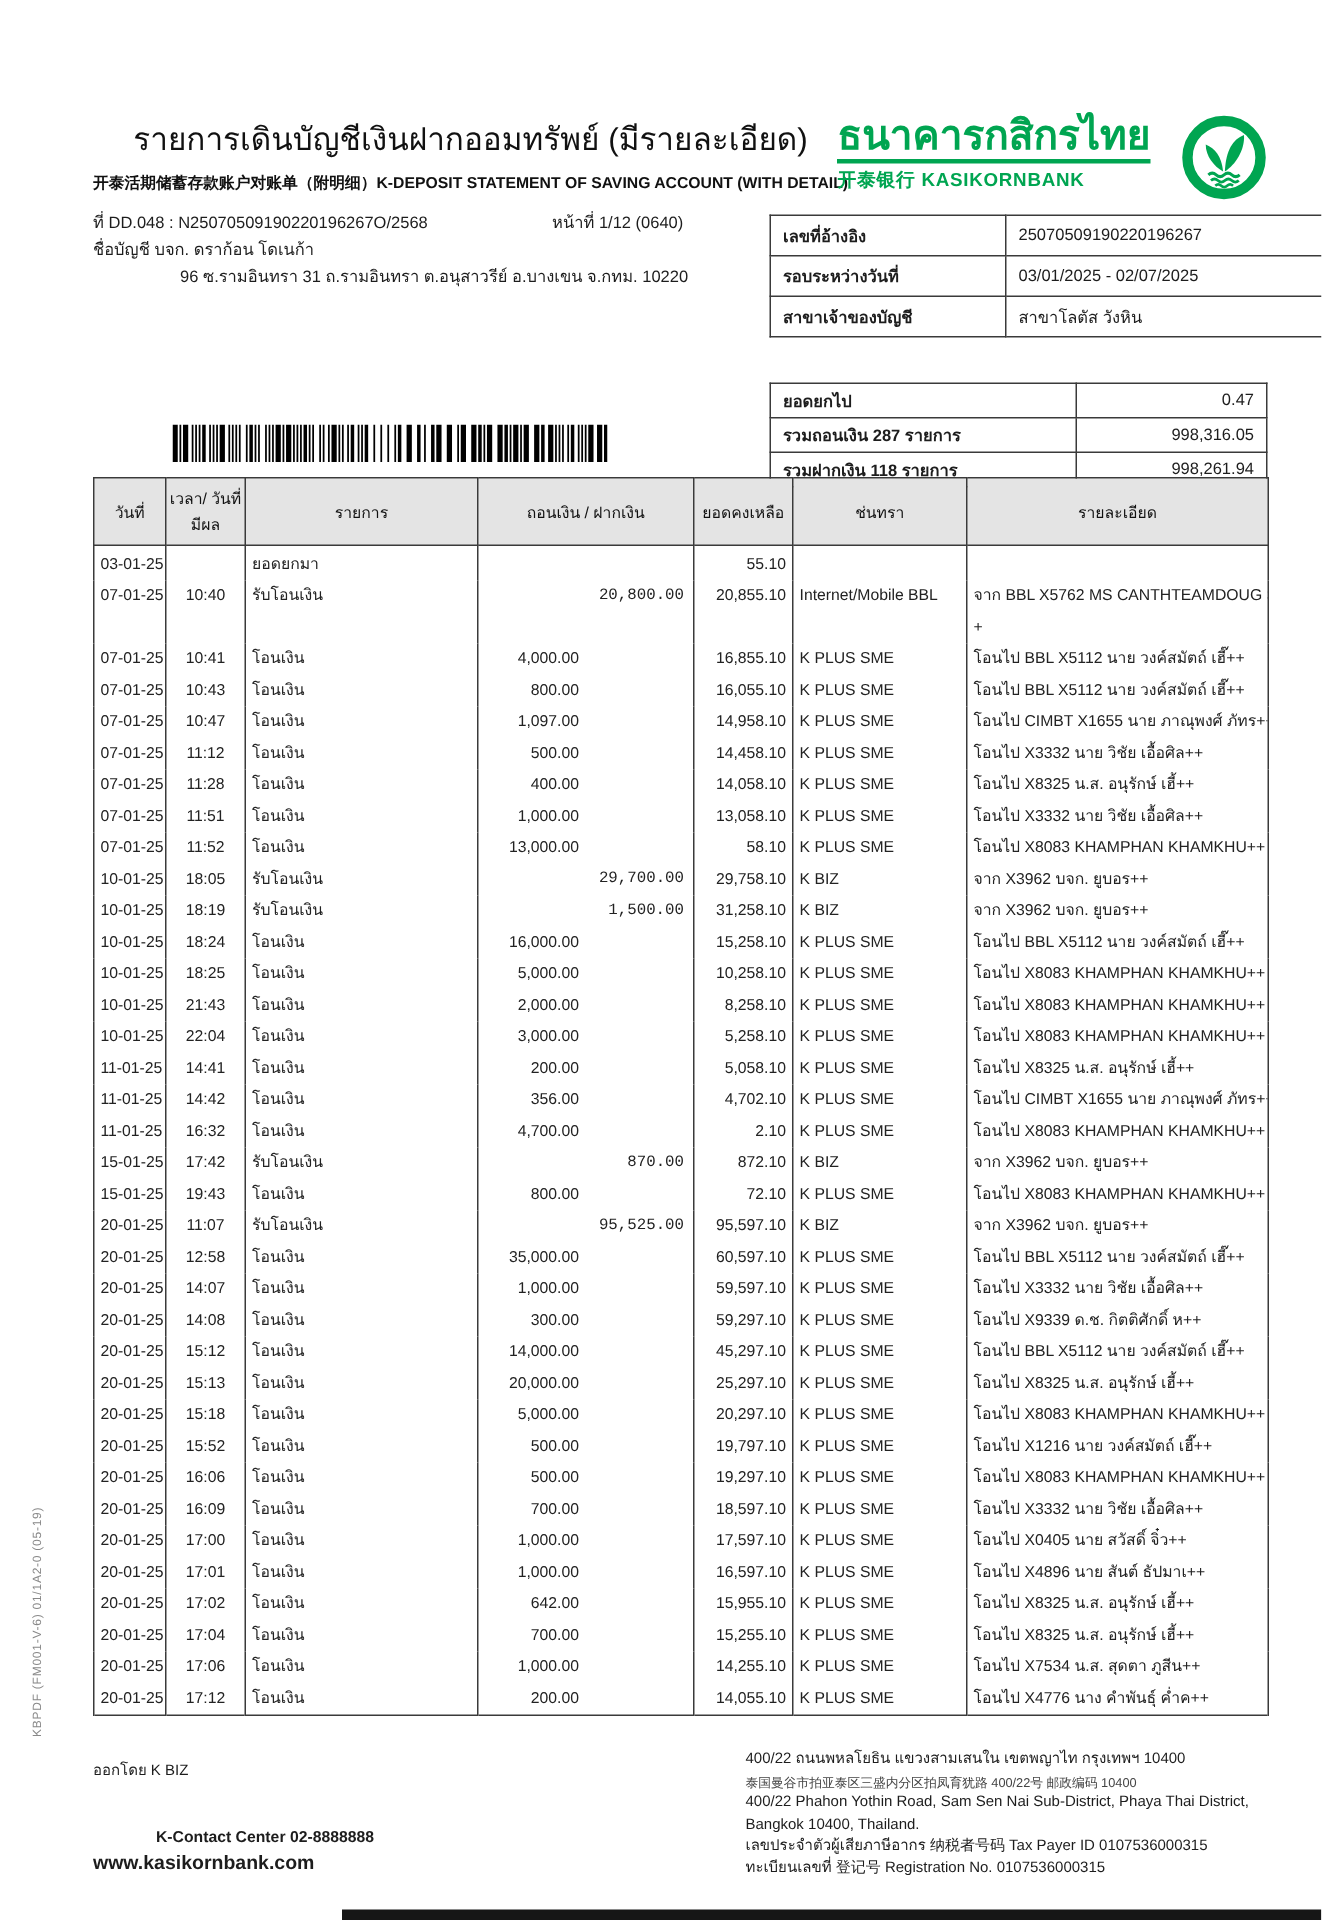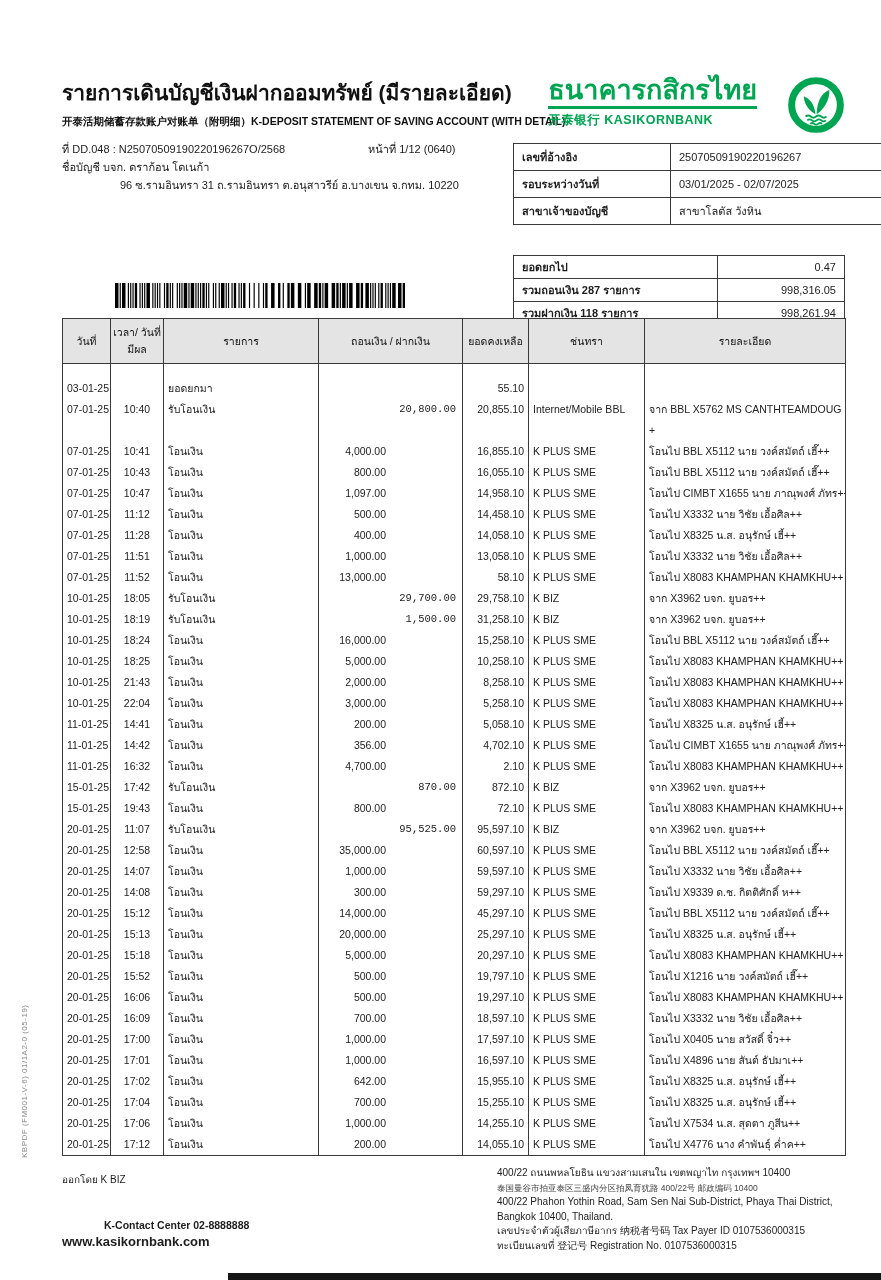--- a/index.html
+++ b/index.html
@@ -1,24 +1,24 @@
 <!DOCTYPE html>
 <html><head>
 <meta charset="utf-8">
 <style>
   html,body{margin:0;padding:0;background:#fff;}
   .page{position:relative;width:881px;height:1280px;background:#fff;overflow:hidden;
         font-family:"Liberation Sans",sans-serif;color:#1d1d1d;}
 
   
   .title-block{position:absolute;left:62px;top:76px;}
-  .title-block h1{margin:0;font-size:21px;font-weight:bold;color:#111;}
+  .title-block h1{margin:0;font-size:21px;font-weight:normal;color:#111;text-align:center;}
   .title-block .subtitle{margin-top:6px;font-size:10.5px;font-weight:bold;color:#111;}
 
-  .logo-block{position:absolute;right:36px;top:76px;display:flex;align-items:flex-start;gap:30px;}
+  .logo-block{position:absolute;right:36px;top:76px;display:flex;align-items:flex-start;gap:20px;}
   .logo-text{text-align:left;}
   .logo-th{font-size:27px;font-weight:bold;color:#00A551;line-height:1.05;}
   .logo-rule{height:3px;background:#00A551;margin:2px 0 3px 0;}
   .logo-sub{font-size:12.5px;font-weight:bold;color:#00A551;letter-spacing:.5px;}
   .logo-mark{width:58px;height:58px;}
 
   
   .doc-block{position:absolute;left:62px;top:140px;font-size:11px;line-height:18px;width:440px;}
   .doc-line{position:relative;}
   .page-no{position:absolute;left:306px;top:0;}
@@ -39,21 +39,21 @@
   .barcode svg{width:100%;height:100%;display:block;fill:#000;}
 
   
   .main-table{position:absolute;left:62px;top:318px;width:783px;table-layout:fixed;
               border:1.5px solid #3a3a3a;}
   .main-table th{background:#e4e4e4;border:1px solid #3a3a3a;font-weight:normal;
                  font-size:10.5px;padding:2px 1px;height:40px;color:#111;}
   .main-table td{border-left:1px solid #3a3a3a;border-right:1px solid #3a3a3a;
                  font-size:10.5px;padding:0 4px;height:21px;line-height:21px;
                  overflow:hidden;white-space:nowrap;vertical-align:top;color:#222;}
-  .main-table tbody tr:first-child td{padding-top:14px;}
+  .main-table tbody tr:first-child td{padding-top:2px;}
   .c{text-align:center;}
   .amt{text-align:right;}
   .amt.w{padding-right:76px;}
   .amt.d{padding-right:6px;font-family:Liberation Mono, monospace;}
   .bal{text-align:right;padding-right:4px;}
   .de div{line-height:21px;}
 
   
   .footer-left{position:absolute;left:62px;top:1172px;}
   .issued{font-size:10px;}

